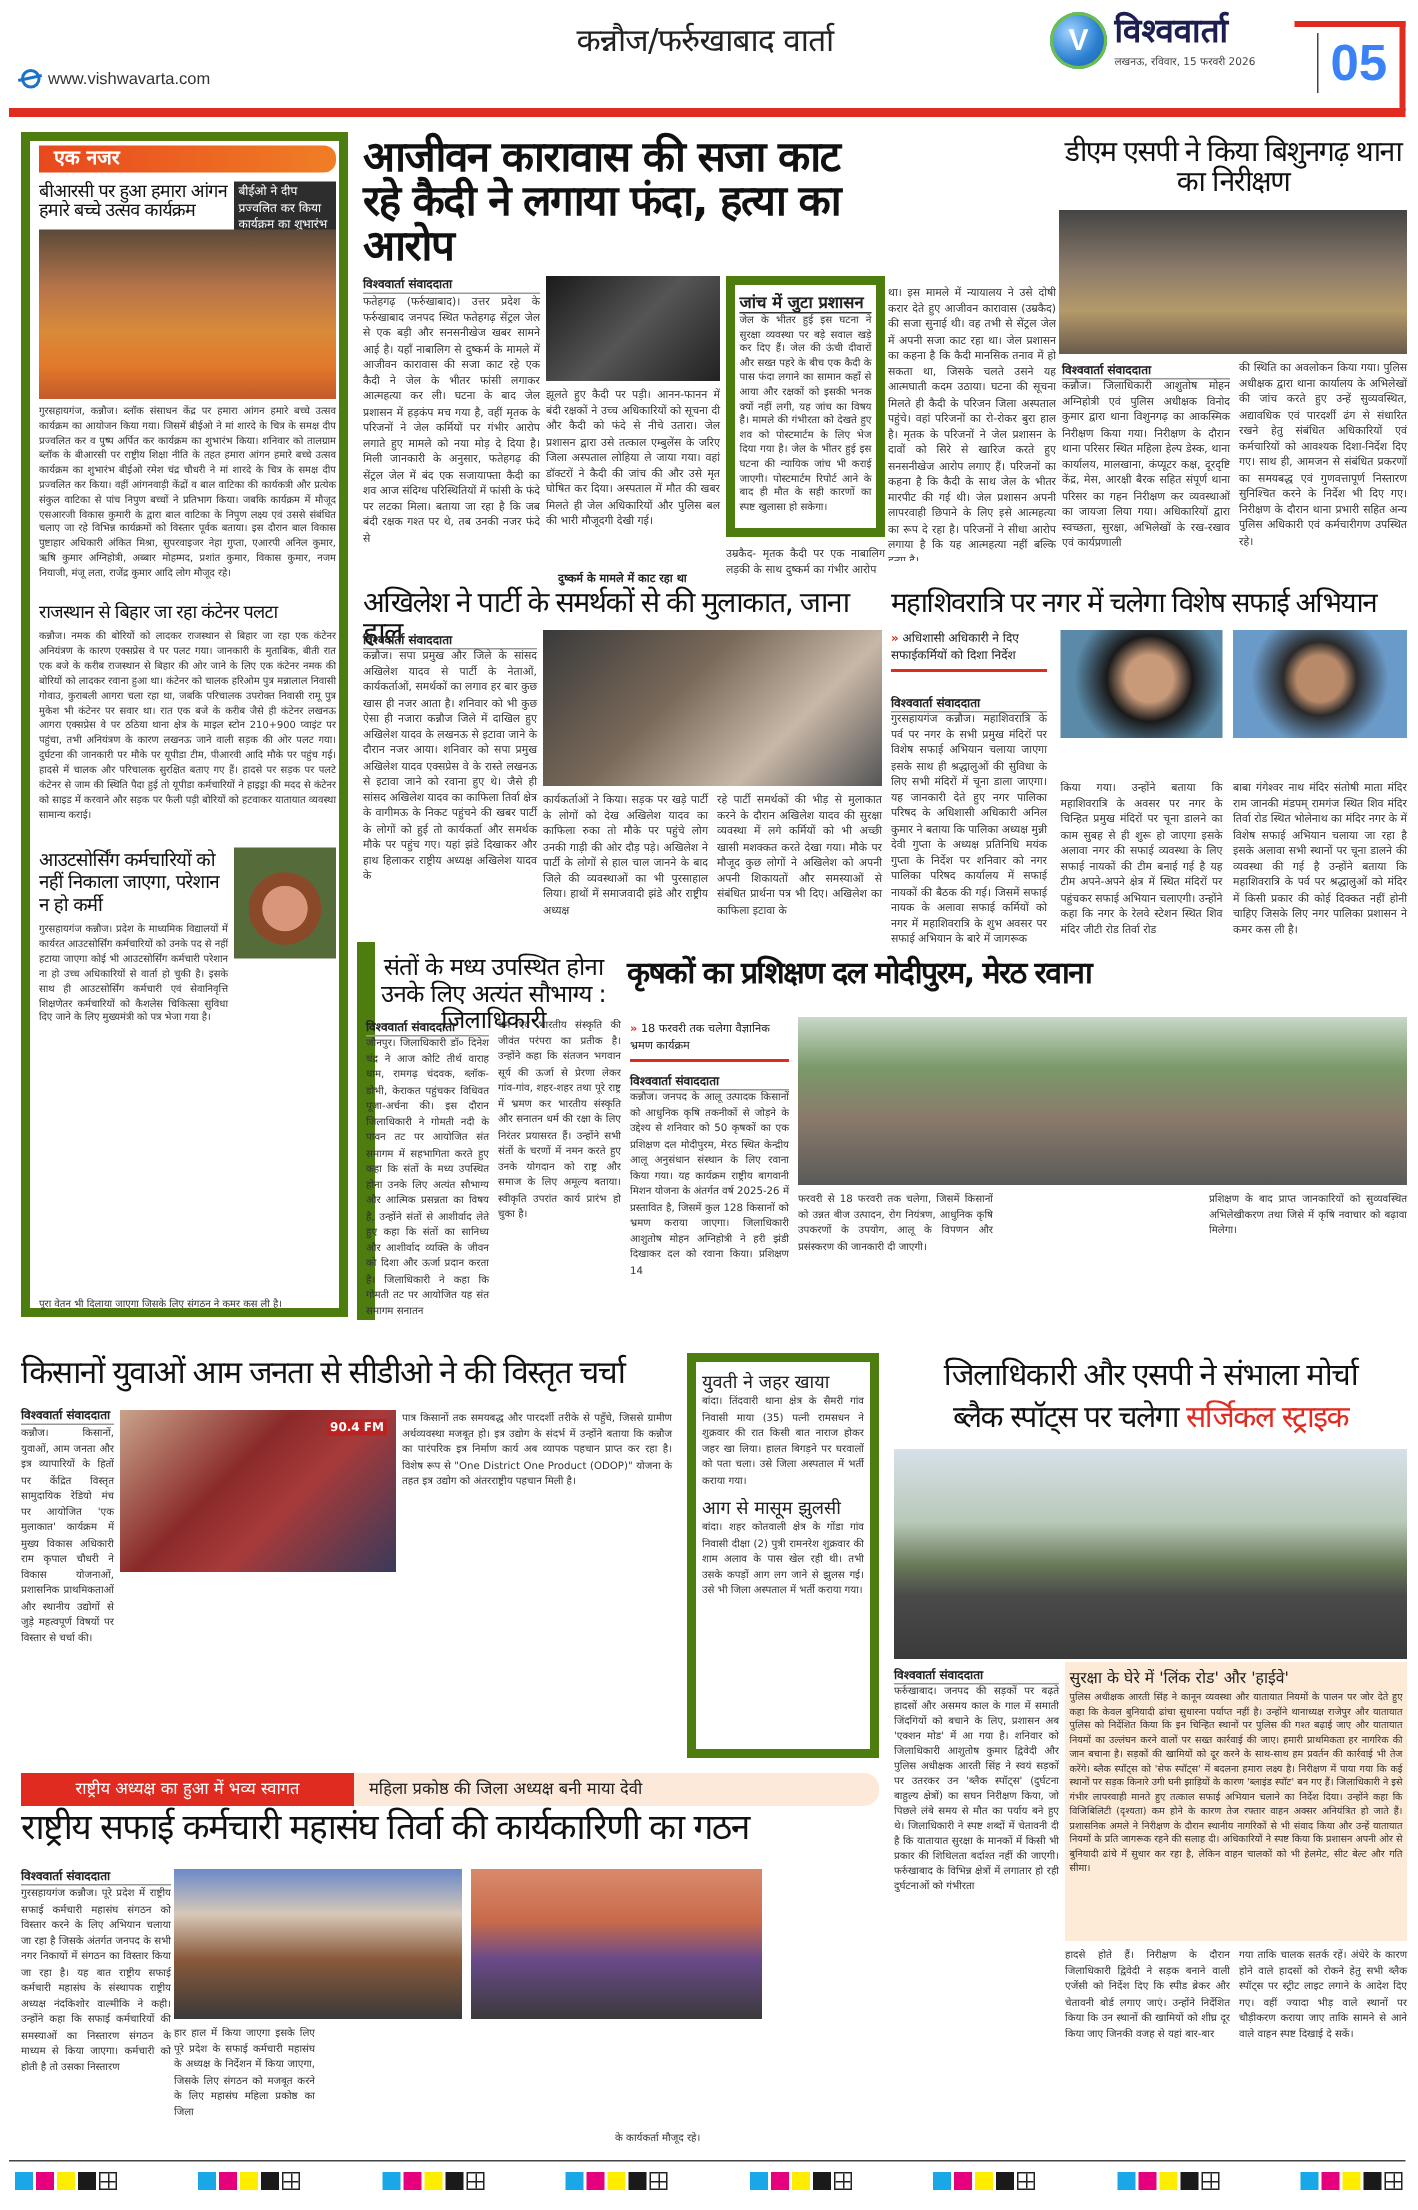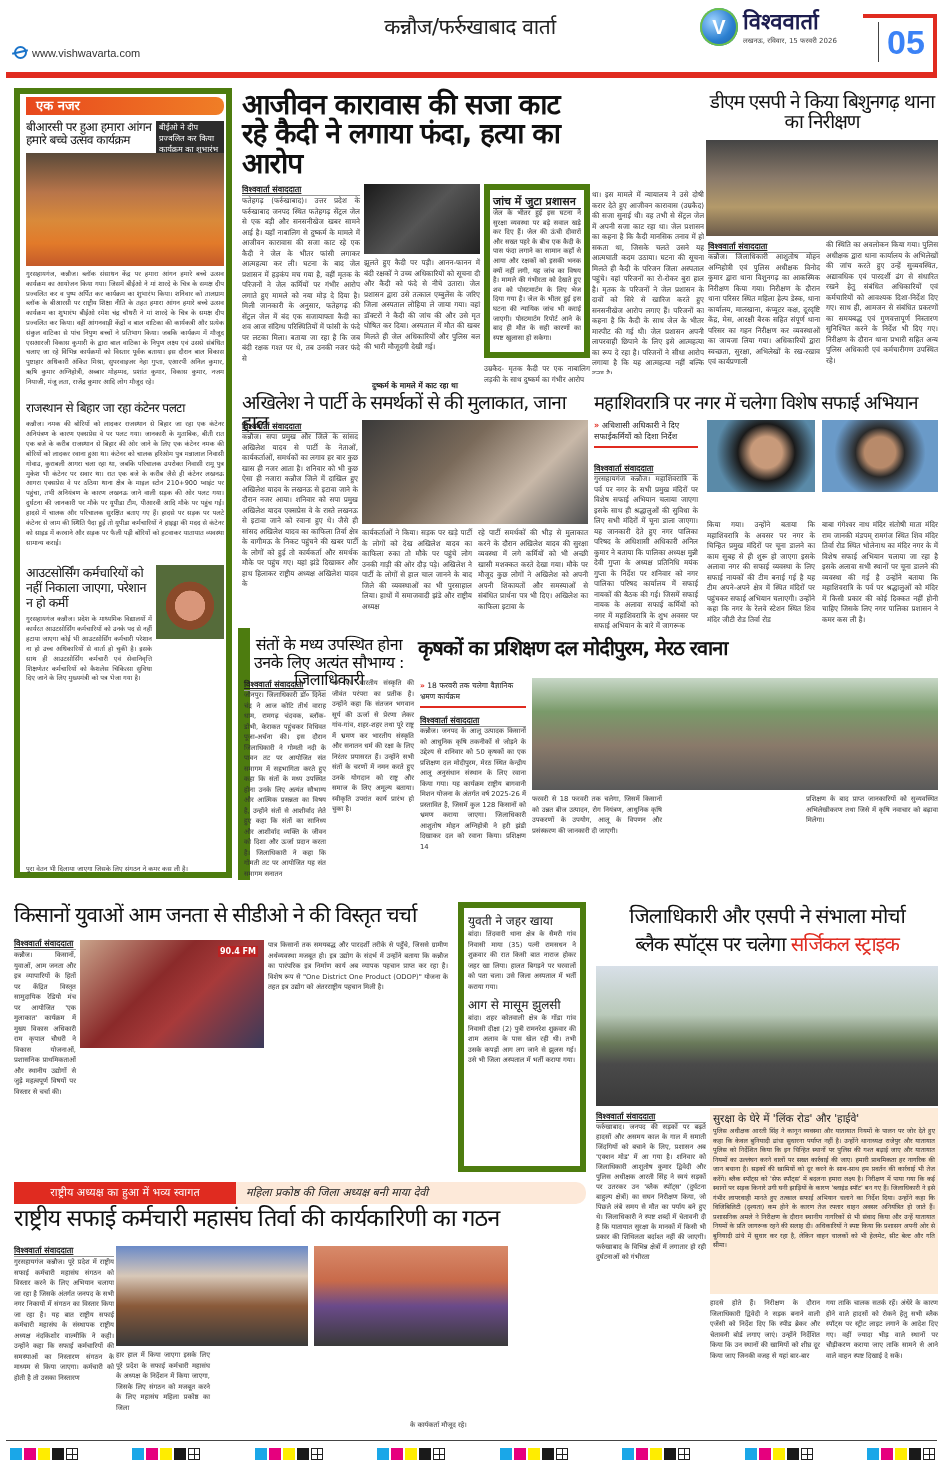--- a/index.html
+++ b/index.html
@@ -13,21 +13,21 @@
   .logo-globe { width: 38px; height: 38px; border-radius: 50%; background: radial-gradient(circle at 35% 35%, #9fd3ff, #2b7fd0 55%, #1b5e9e); display: flex; align-items: center; justify-content: center; color: #fff; font-weight: bold; font-size: 20px; font-family: "Liberation Sans", sans-serif; box-shadow: inset 0 0 0 2px #6cc04a; }
   .logo-name { font-size: 22px; font-weight: bold; color: #1d1d4f; line-height: 24px; }
   .logo-date { font-size: 7px; color: #444; margin-top: 2px; }
   .page-no-box { left: 863px; top: 14px; width: 74px; height: 60px; border-top: 4px solid #e02b20; border-right: 4px solid #e02b20; }
   .page-no { left: 878px; top: 22px; font-family: "Liberation Sans", sans-serif; font-size: 34px; font-weight: bold; color: #3b82f6; border-left: 1px solid #444; padding-left: 8px; line-height: 40px; }
   .red-rule { left: 6px; top: 72px; width: 931px; height: 6px; background: #e02b20; }
 
   .box-border { border: 6px solid #4d7c0f; }
   .headline { font-weight: bold; color: #111; line-height: 1.05; letter-spacing: -1px; }
   .sub-headline { color: #111; line-height: 1.1; letter-spacing: -0.5px; }
-  .byline { font-size: 8px; font-weight: bold; color: #222; border-bottom: 1px solid #999; padding-bottom: 1px; text-decoration: underline; }
+  .byline { font-size: 8px; font-weight: bold; color: #222; border-bottom: 1px solid #999; padding-bottom: 1px; }
   .body-text { font-size: 7.2px; line-height: 10.5px; color: #333; text-align: justify; }
   .photo { background: #777; overflow: hidden; }
 
   .ek-nazar-tag { left: 26px; top: 97px; width: 198px; height: 18px; background: linear-gradient(90deg,#e8481d,#f07e26); border-radius: 0 8px 8px 0; color: #fff; font-weight: bold; font-size: 13px; padding-left: 10px; line-height: 18px; }
   .tag-dark { background: #2d2d2d; color: #fff; font-size: 8px; padding: 1px 3px; line-height: 11px; }
   .pill-red { background: #e02b20; color: #fff; }
   .pill-peach { background: #fde9d9; color: #222; }
   .chev { color: #e02b20; font-weight: bold; }
   .cmyk { display: flex; gap: 2px; align-items: center; }
   .cmyk span { width: 12px; height: 12px; display: inline-block; }
@@ -154,21 +154,21 @@
 <div class="abs body-text" style="left:596px;top:1122px;width:110px;font-size:6.8px;line-height:10px;">फर्रुखाबाद। जनपद की सड़कों पर बढ़ते हादसों और असमय काल के गाल में समाती जिंदगियों को बचाने के लिए, प्रशासन अब 'एक्शन मोड' में आ गया है। शनिवार को जिलाधिकारी आशुतोष कुमार द्विवेदी और पुलिस अधीक्षक आरती सिंह ने स्वयं सड़कों पर उतरकर उन 'ब्लैक स्पॉट्स' (दुर्घटना बाहुल्य क्षेत्रों) का सघन निरीक्षण किया, जो पिछले लंबे समय से मौत का पर्याय बने हुए थे। जिलाधिकारी ने स्पष्ट शब्दों में चेतावनी दी है कि यातायात सुरक्षा के मानकों में किसी भी प्रकार की शिथिलता बर्दाश्त नहीं की जाएगी। फर्रुखाबाद के विभिन्न क्षेत्रों में लगातार हो रही दुर्घटनाओं को गंभीरता</div>
 <div class="abs" style="left:710px;top:1108px;width:228px;height:186px;background:#fdebd8;padding:3px;">
   <div style="font-size:10.5px;margin-bottom:2px;">सुरक्षा के घेरे में 'लिंक रोड' और 'हाईवे'</div>
   <div class="body-text" style="font-size:6.4px;line-height:9.5px;">पुलिस अधीक्षक आरती सिंह ने कानून व्यवस्था और यातायात नियमों के पालन पर जोर देते हुए कहा कि केवल बुनियादी ढांचा सुधारना पर्याप्त नहीं है। उन्होंने थानाध्यक्ष राजेपुर और यातायात पुलिस को निर्देशित किया कि इन चिन्हित स्थानों पर पुलिस की गश्त बढ़ाई जाए और यातायात नियमों का उल्लंघन करने वालों पर सख्त कार्रवाई की जाए। हमारी प्राथमिकता हर नागरिक की जान बचाना है। सड़कों की खामियों को दूर करने के साथ-साथ हम प्रवर्तन की कार्रवाई भी तेज करेंगे। ब्लैक स्पॉट्स को 'सेफ स्पॉट्स' में बदलना हमारा लक्ष्य है। निरीक्षण में पाया गया कि कई स्थानों पर सड़क किनारे उगी घनी झाड़ियों के कारण 'ब्लाइंड स्पॉट' बन गए हैं। जिलाधिकारी ने इसे गंभीर लापरवाही मानते हुए तत्काल सफाई अभियान चलाने का निर्देश दिया। उन्होंने कहा कि विजिबिलिटी (दृश्यता) कम होने के कारण तेज रफ्तार वाहन अक्सर अनियंत्रित हो जाते हैं। प्रशासनिक अमले ने निरीक्षण के दौरान स्थानीय नागरिकों से भी संवाद किया और उन्हें यातायात नियमों के प्रति जागरूक रहने की सलाह दी। अधिकारियों ने स्पष्ट किया कि प्रशासन अपनी ओर से बुनियादी ढांचे में सुधार कर रहा है, लेकिन वाहन चालकों को भी हेलमेट, सीट बेल्ट और गति सीमा।</div>
 </div>
 <div class="abs body-text" style="left:710px;top:1298px;width:110px;font-size:6.8px;">हादसे होते हैं। निरीक्षण के दौरान जिलाधिकारी द्विवेदी ने सड़क बनाने वाली एजेंसी को निर्देश दिए कि स्पीड ब्रेकर और चेतावनी बोर्ड लगाए जाएं। उन्होंने निर्देशित किया कि उन स्थानों की खामियों को शीघ्र दूर किया जाए जिनकी वजह से यहां बार-बार</div>
 <div class="abs body-text" style="left:826px;top:1298px;width:112px;font-size:6.8px;">गया ताकि चालक सतर्क रहें। अंधेरे के कारण होने वाले हादसों को रोकने हेतु सभी ब्लैक स्पॉट्स पर स्ट्रीट लाइट लगाने के आदेश दिए गए। वहीं ज्यादा भीड़ वाले स्थानों पर चौड़ीकरण कराया जाए ताकि सामने से आने वाले वाहन स्पष्ट दिखाई दे सकें।</div>
 
 <div class="abs pill-peach" style="left:14px;top:1182px;width:572px;height:22px;border-radius:0 10px 10px 0;"></div>
 <div class="abs pill-red" style="left:14px;top:1182px;width:222px;height:22px;font-size:11px;line-height:22px;text-align:center;">राष्ट्रीय अध्यक्ष का हुआ में भव्य स्वागत</div>
-<div class="abs" style="left:246px;top:1182px;width:340px;height:22px;font-size:11px;line-height:22px;font-style:italic;">महिला प्रकोष्ठ की जिला अध्यक्ष बनी माया देवी</div>
+<div class="abs" style="left:246px;top:1182px;width:340px;height:22px;font-size:11px;line-height:22px;">महिला प्रकोष्ठ की जिला अध्यक्ष बनी माया देवी</div>
 <div class="abs headline" style="left:14px;top:1206px;width:580px;font-size:23.5px;font-weight:normal;">राष्ट्रीय सफाई कर्मचारी महासंघ तिर्वा की कार्यकारिणी का गठन</div>
 <div class="abs byline" style="left:14px;top:1244px;width:100px;">विश्ववार्ता संवाददाता</div>
 <div class="abs body-text" style="left:14px;top:1257px;width:100px;font-size:6.8px;">गुरसहायगंज कन्नौज। पूरे प्रदेश में राष्ट्रीय सफाई कर्मचारी महासंघ संगठन को विस्तार करने के लिए अभियान चलाया जा रहा है जिसके अंतर्गत जनपद के सभी नगर निकायों में संगठन का विस्तार किया जा रहा है। यह बात राष्ट्रीय सफाई कर्मचारी महासंघ के संस्थापक राष्ट्रीय अध्यक्ष नंदकिशोर वाल्मीकि ने कही। उन्होंने कहा कि सफाई कर्मचारियों की समस्याओं का निस्तारण संगठन के माध्यम से किया जाएगा। कर्मचारी को होती है तो उसका निस्तारण</div>
 <div class="abs photo" style="left:116px;top:1246px;width:192px;height:100px;background:linear-gradient(180deg,#6a8ac8 0%,#d8c8b8 30%,#8a5a3a 60%,#3a3a3a 100%);"></div>
 <div class="abs photo" style="left:314px;top:1246px;width:194px;height:100px;background:linear-gradient(180deg,#d88a6a 0%,#c86a4a 35%,#6a4a8a 60%,#3a3a3a 100%);"></div>
 <div class="abs body-text" style="left:116px;top:1350px;width:94px;font-size:6.8px;">हार हाल में किया जाएगा इसके लिए पूरे प्रदेश के सफाई कर्मचारी महासंघ के अध्यक्ष के निर्देशन में किया जाएगा, जिसके लिए संगठन को मजबूत करने के लिए महासंघ महिला प्रकोष्ठ का जिला</div>
 <div class="abs body-text" style="left:410px;top:1420px;width:94px;font-size:6.8px;">के कार्यकर्ता मौजूद रहे।</div>
 
 <div class="abs" style="left:6px;top:1440px;width:931px;height:1px;background:#444;"></div>
 <div class="abs" style="left:10px;top:1448px;width:925px;display:flex;justify-content:space-between;">

